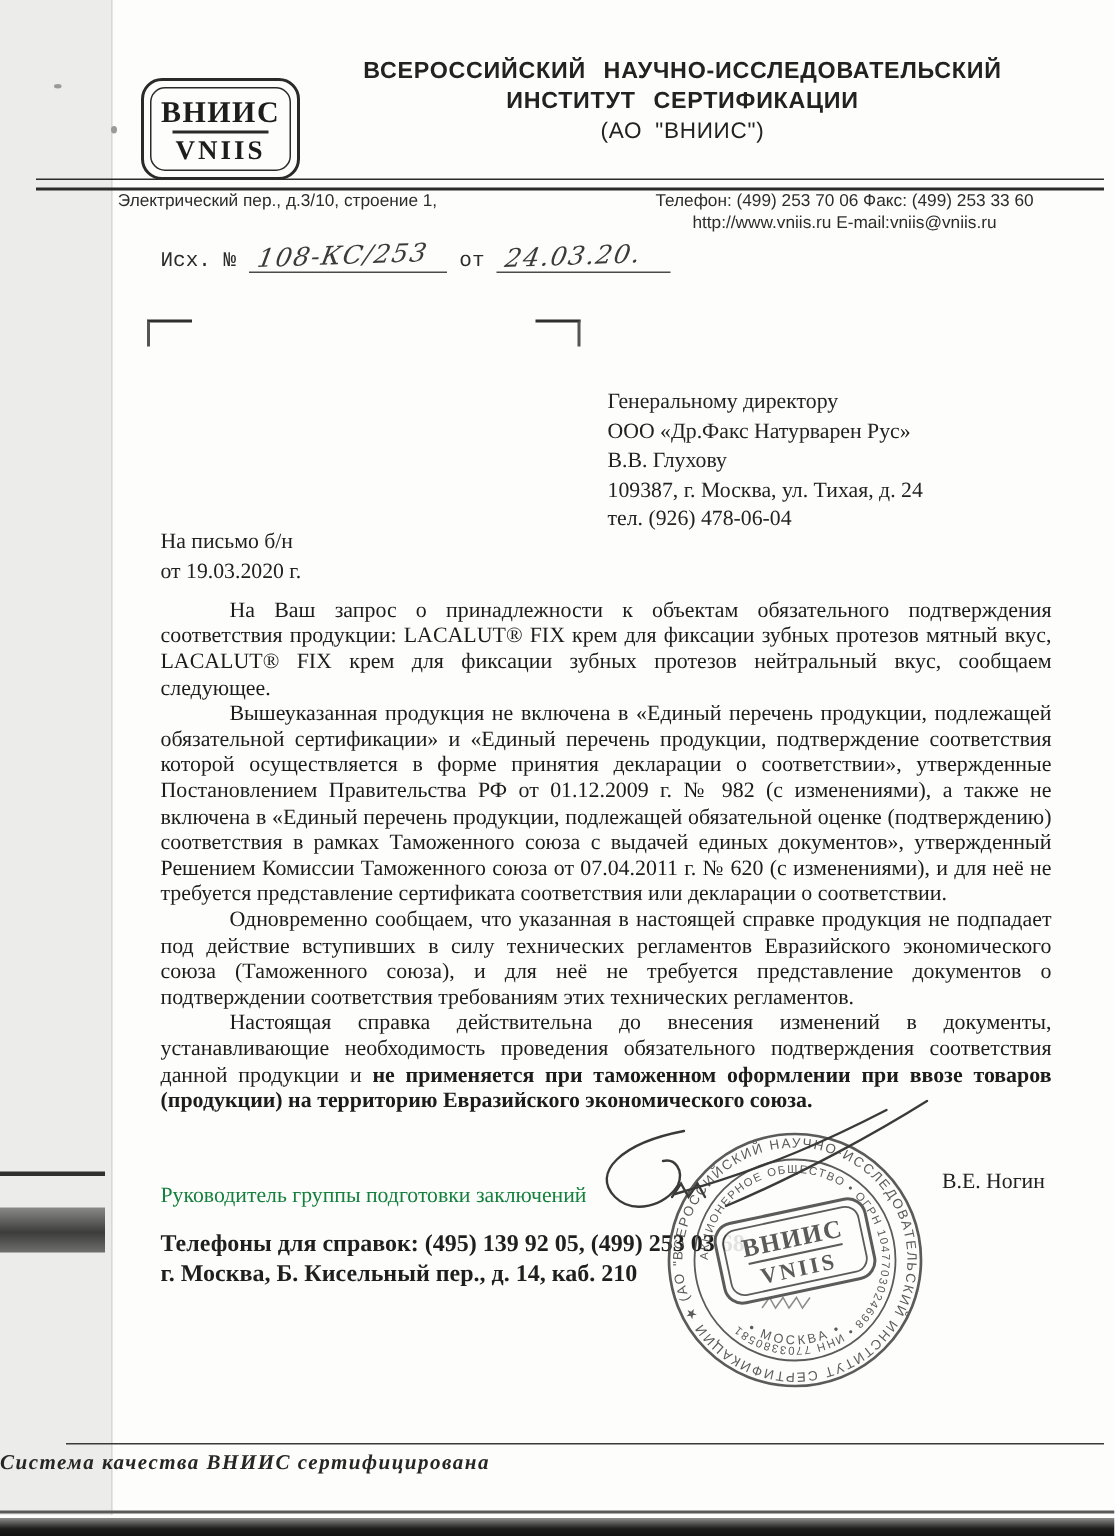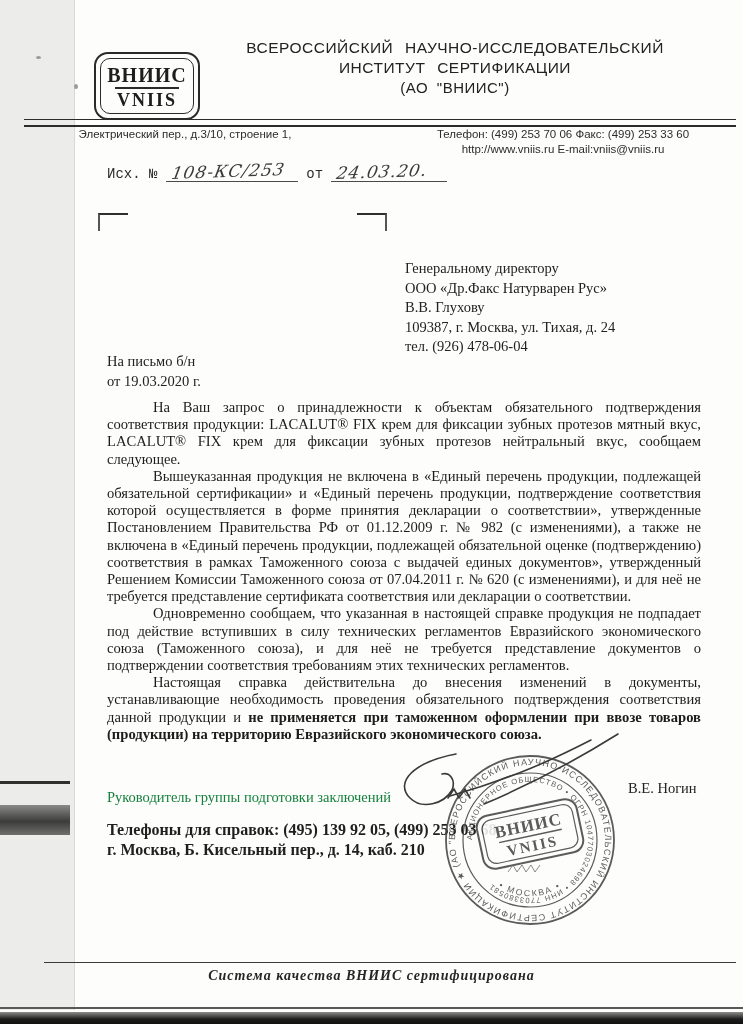--- a/index.html
+++ b/index.html
@@ -28,21 +28,21 @@
     font-family:"Liberation Serif",serif;font-weight:bold;
   }
   .logo-l1{font-size:20px;letter-spacing:1px;line-height:22px;}
   .logo-sep{width:64px;height:2px;background:#2a2a28;margin:1px 0 2px;}
   .logo-l2{font-size:18px;letter-spacing:2px;line-height:18px;}
 
   .head-title{
     position:absolute;left:215px;top:38px;width:480px;text-align:center;
     font-family:"Liberation Sans",sans-serif;color:#222220;
   }
-  .ht1{font-weight:normal;font-size:15.5px;letter-spacing:.5px;word-spacing:7px;line-height:20px;}
+  .ht1{font-weight:bold;font-size:15.5px;letter-spacing:.5px;word-spacing:7px;line-height:20px;}
   .ht3{font-weight:bold;font-size:10.5px;letter-spacing:.8px;word-spacing:6px;margin-top:2px;}
   .ht4{font-size:15px;letter-spacing:.5px;word-spacing:4px;margin-top:1px;}
 
   .head-rule{position:absolute;left:24px;top:119px;width:712px;height:5px;border-top:1px solid #2b2b29;border-bottom:2px solid #2b2b29;}
 
   .addr-left{
     position:absolute;left:40px;top:127px;width:290px;text-align:center;
     font-family:"Liberation Sans",sans-serif;font-size:11.5px;line-height:15px;color:#2c2c2a;
   }
   .addr-right{
@@ -85,21 +85,21 @@
   
   .phones{position:absolute;left:107px;top:820px;font-size:16px;line-height:20px;font-weight:bold;color:#1f1f1d;}
 
   
   .stamp{position:absolute;left:442px;top:752px;width:176px;height:176px;opacity:.88;}
   .sig-strokes{position:absolute;left:386px;top:720px;width:266px;height:118px;}
 
   
   .quality-rule{position:absolute;left:44px;top:962px;width:692px;height:1px;background:#3a3a38;}
   .quality-note{
-    position:absolute;left:0;top:968px;width:743px;text-align:center;
+    position:absolute;left:0;top:968px;width:743px;text-align:left;
     font-style:italic;font-weight:bold;font-size:14px;letter-spacing:1px;color:#26262:
   }
   .quality-note{color:#262624;}
 </style>
 </head>
 <body>
 
 <div class="scan-strip"></div>
 <div class="scan-speck" style="left:36px;top:56px;width:5px;height:3px;"></div>
 <div class="scan-speck" style="left:74px;top:84px;width:4px;height:5px;"></div>

